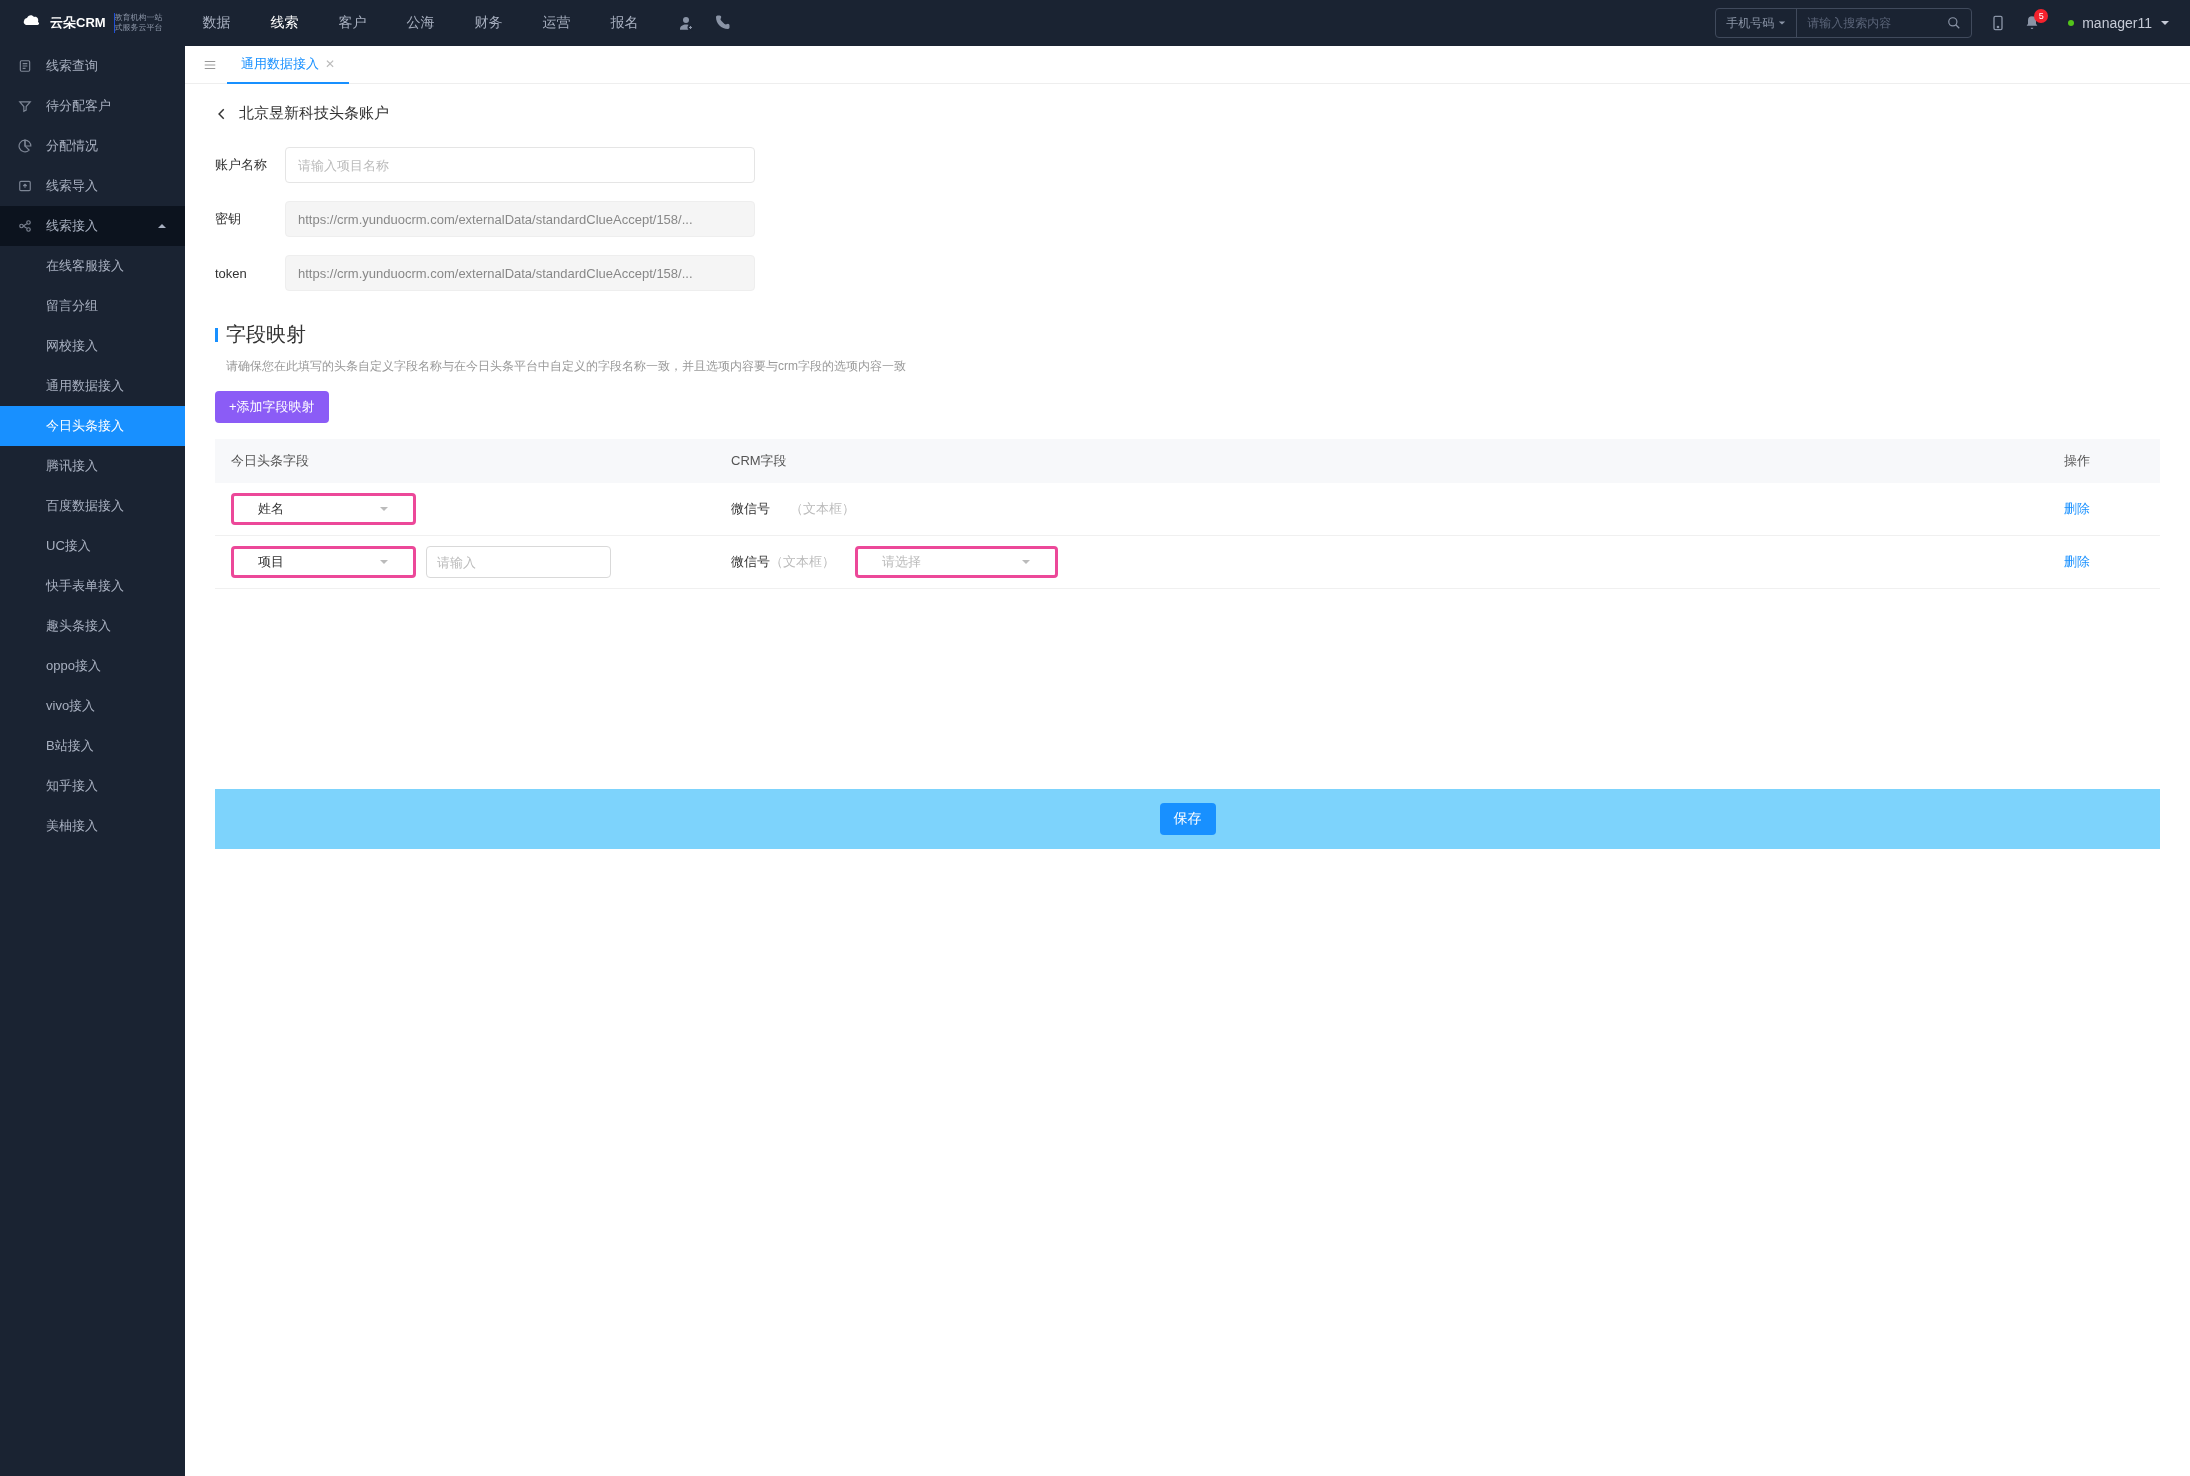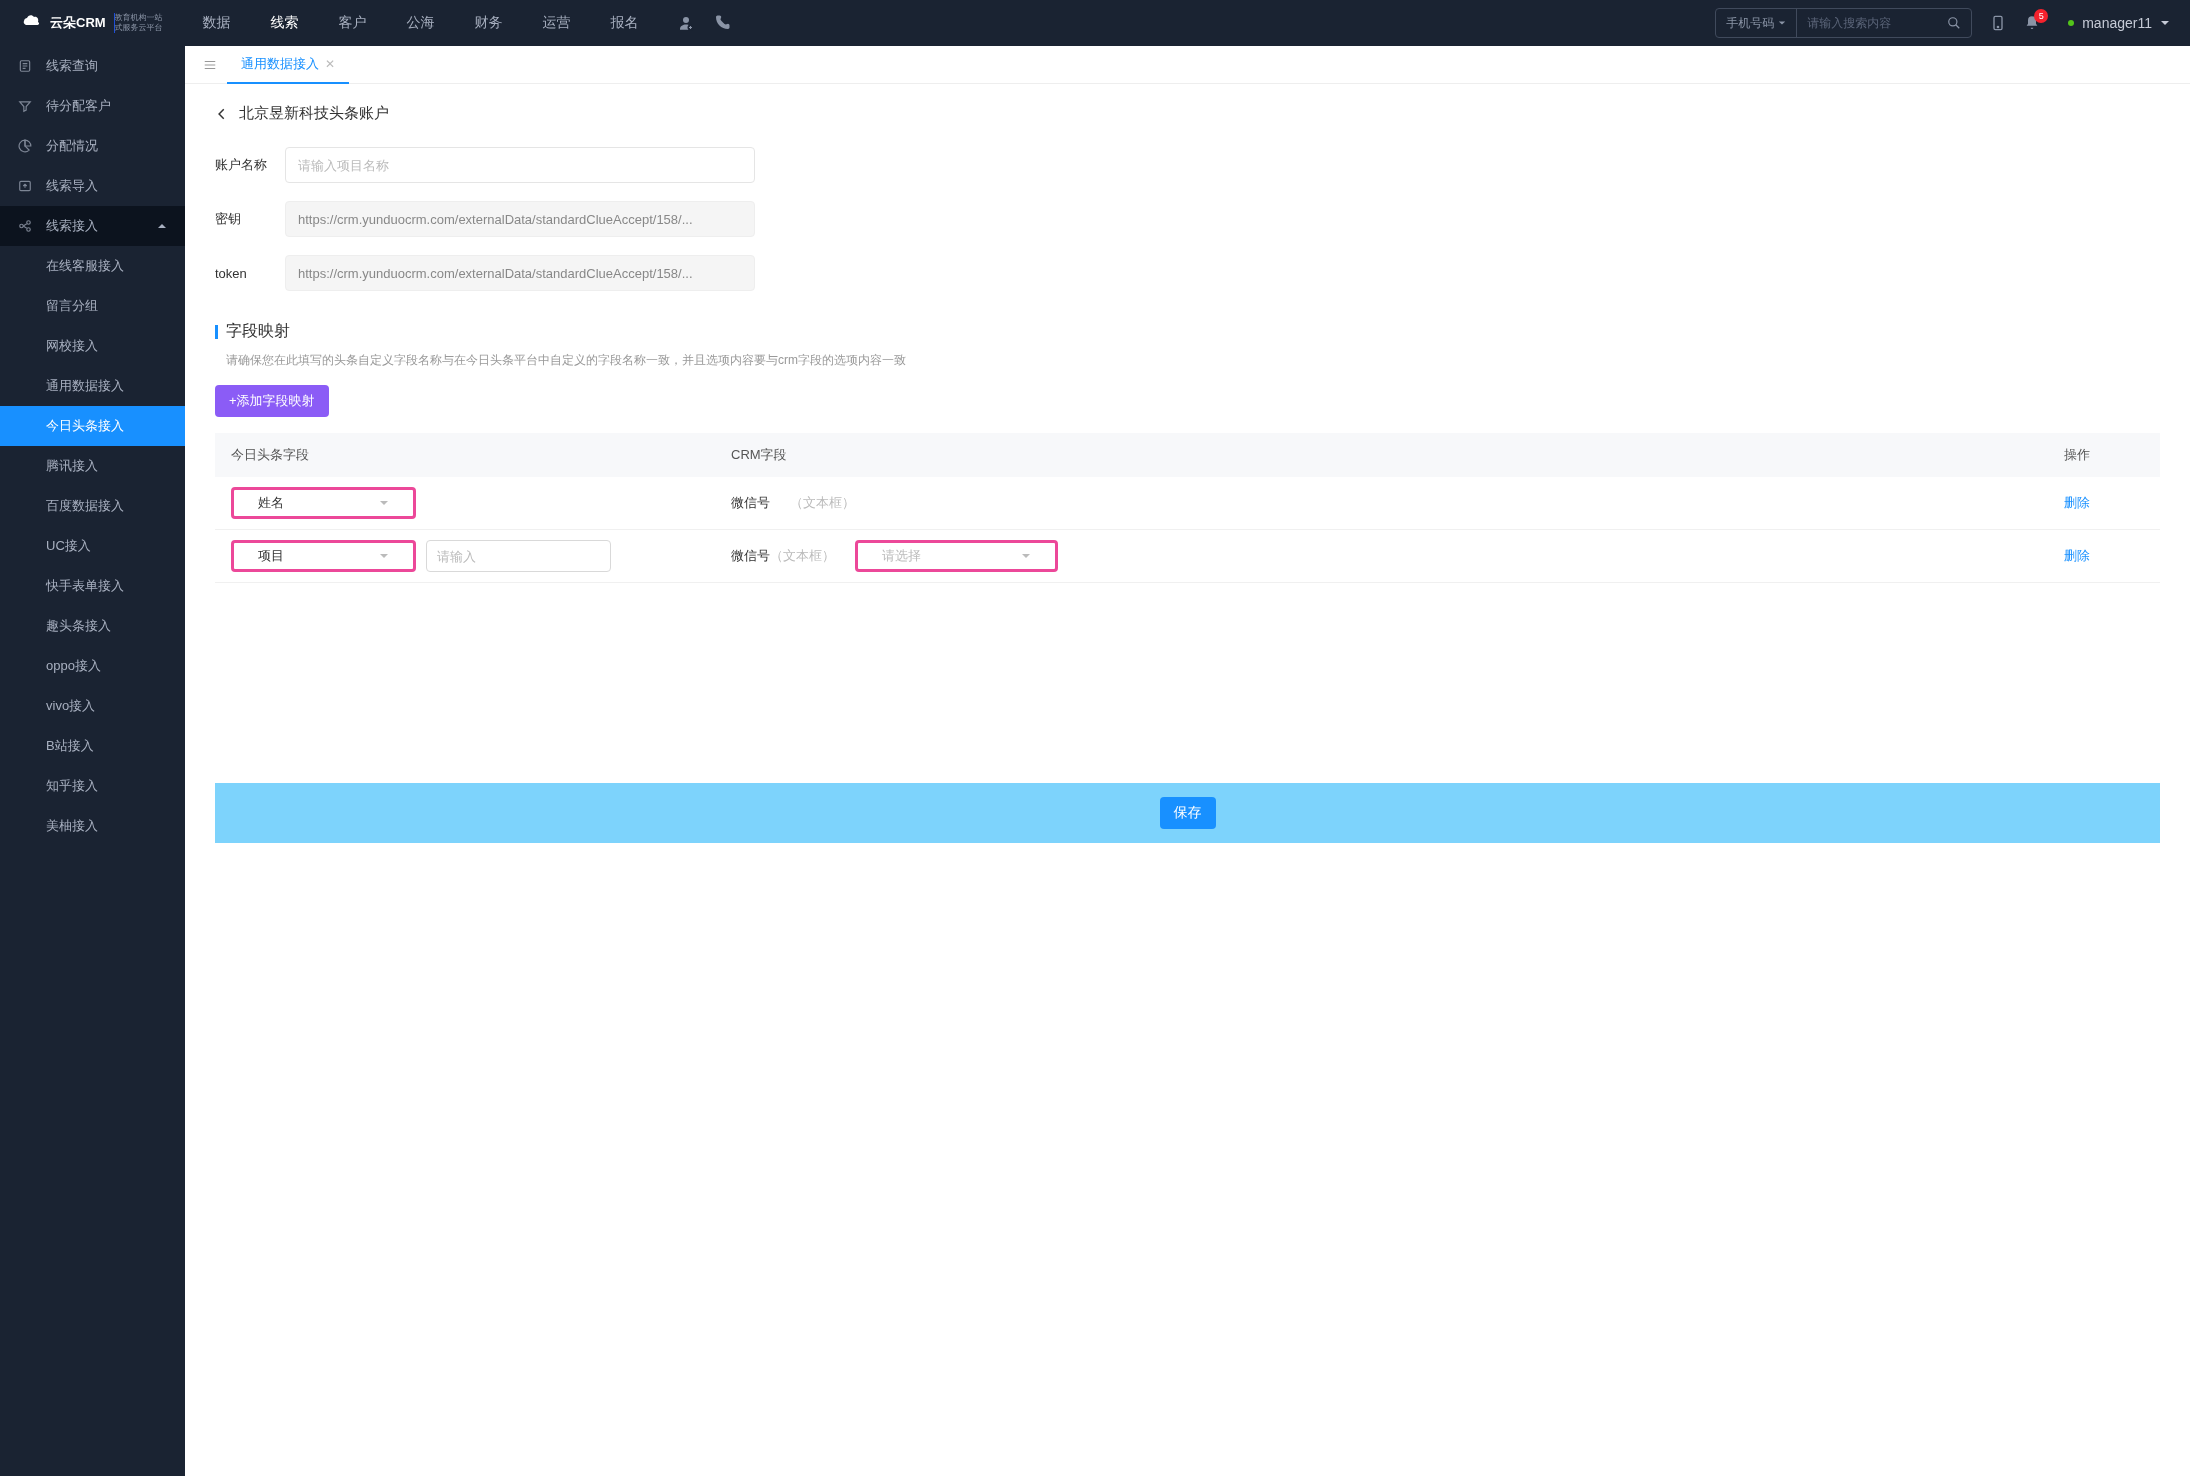--- a/index.html
+++ b/index.html
@@ -52,21 +52,21 @@
 .page-title { font-size: 15px; color: #333; }
 
 .form-row { display: flex; align-items: center; margin-bottom: 18px; }
 .form-label { width: 70px; font-size: 13px; color: #333; }
 .form-input { width: 470px; height: 36px; border: 1px solid #e5e5e5; border-radius: 4px; padding: 0 12px; font-size: 13px; outline: none; background: #fff; }
 .form-input::placeholder { color: #bbb; }
 .form-ro { width: 470px; height: 36px; background: #f5f5f5; border: 1px solid #eee; border-radius: 4px; padding: 0 12px; font-size: 13px; color: #888; display: flex; align-items: center; white-space: nowrap; overflow: hidden; text-overflow: ellipsis; }
 
 .section-title { display: flex; align-items: center; gap: 8px; margin-top: 30px; margin-bottom: 10px; }
 .section-bar { width: 3px; height: 14px; background: #1890ff; }
-.section-text { font-size: 16px; font-weight: 500; }
+.section-text { font-size: 20px; font-weight: 500; }
 .section-hint { font-size: 12px; color: #999; margin-bottom: 16px; padding-left: 11px; }
 
 .add-btn { background: #8b5cf6; color: #fff; border: none; border-radius: 4px; padding: 0 14px; height: 32px; cursor: pointer; font-size: 13px; margin-bottom: 16px; }
 
 .table { width: 100%; }
 .thead { display: flex; background: #f7f8fa; height: 44px; align-items: center; padding: 0 16px; font-size: 13px; color: #555; }
 .th-field { flex: 0 0 500px; }
 .th-crm { flex: 1; }
 .th-action { flex: 0 0 80px; text-align: left; }
 .trow { display: flex; align-items: center; padding: 10px 16px; border-bottom: 1px solid #f0f0f0; font-size: 13px; }

